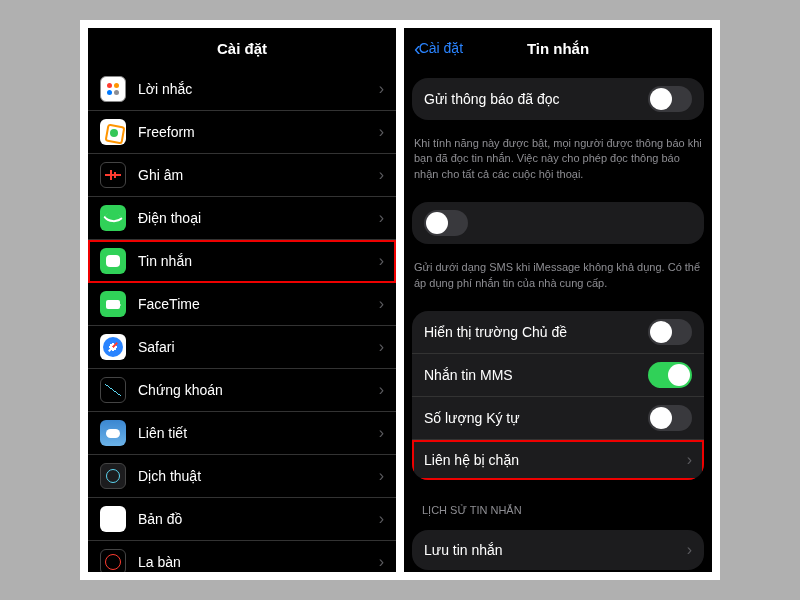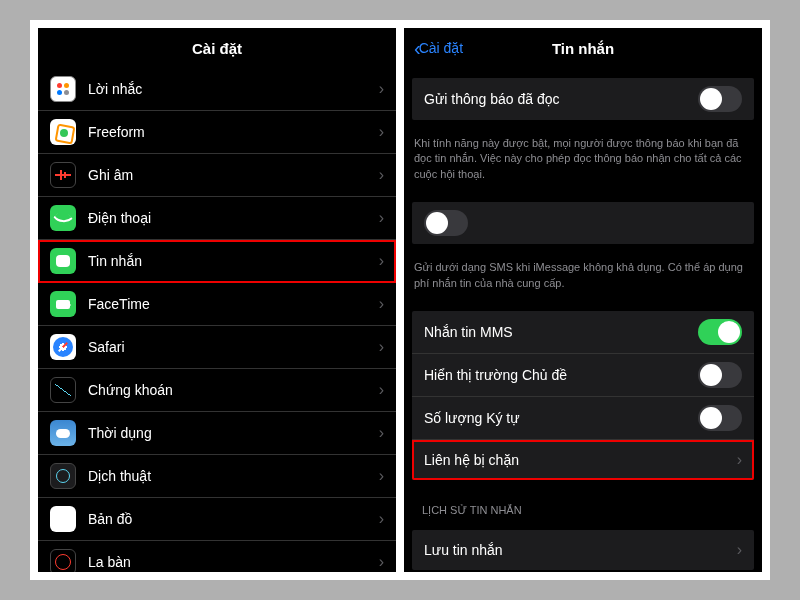--- a/index.html
+++ b/index.html
@@ -8,21 +8,21 @@
       font-family: -apple-system, BlinkMacSystemFont, "Segoe UI", sans-serif;
       display: flex;
       justify-content: center;
       align-items: center;
       width: 800px;
       height: 600px;
     }
     .container {
       display: flex;
       gap: 8px;
-      width: 740px;
+      width: 640px;
       height: 560px;
       background: #fff;
       padding: 8px;
     }
     .phone {
       flex: 1;
       background: #000;
       overflow: hidden;
       display: flex;
       flex-direction: column;
@@ -45,21 +45,21 @@
       display: flex;
       align-items: center;
       font-weight: 400;
       font-size: 14px;
     }
     .nav-back .chev {
       font-size: 20px;
       margin-right: -2px;
     }
     .content { flex: 1; overflow-y: auto; }
-    .list-group { margin: 10px 8px; background: #1c1c1e; border-radius: 2px; overflow: hidden; }
+    .list-group { margin: 10px 8px; background: #1c1c1e; border-radius: 16px; overflow: hidden; }
     .list-item {
       display: flex;
       align-items: center;
       padding: 8px 12px;
       border-bottom: 0.5px solid #333;
       min-height: 40px;
       position: relative;
     }
     .list-item:last-child { border-bottom: none; }
     .list-item.highlighted { outline: 2.5px solid #e00; outline-offset: -2px; }
@@ -198,21 +198,21 @@
             <div class="app-icon ic-stocks">
               <div class="chart"></div>
             </div>
             <span class="item-label">Chứng khoán</span>
             <span class="chevron">›</span>
           </div>
           <div class="list-item">
             <div class="app-icon ic-weather">
               <div class="cloud"></div>
             </div>
-            <span class="item-label">Thời dụng</span>
+            <span class="item-label">Liên tiết</span>
             <span class="chevron">›</span>
           </div>
           <div class="list-item">
             <div class="app-icon ic-translate">
               <div class="globe"></div>
             </div>
             <span class="item-label">Dịch thuật</span>
             <span class="chevron">›</span>
           </div>
           <div class="list-item">
@@ -257,28 +257,28 @@
         <div class="list-item">
           <div class="toggle">
               <div class="knob"></div>
             </div>
         </div>
       </div>
       <div class="footer-text">Gửi dưới dạng SMS khi iMessage không khả dụng. Có thể áp dụng phí nhắn tin của nhà cung cấp.</div>
 
       <div class="list-group">
         <div class="list-item">
+          <span class="item-label">Hiển thị trường Chủ đề</span>
+          <div class="toggle">
+              <div class="knob"></div>
+            </div>
+        </div>
+        <div class="list-item">
           <span class="item-label">Nhắn tin MMS</span>
           <div class="toggle on">
-              <div class="knob"></div>
-            </div>
-        </div>
-        <div class="list-item">
-          <span class="item-label">Hiển thị trường Chủ đề</span>
-          <div class="toggle">
               <div class="knob"></div>
             </div>
         </div>
         <div class="list-item">
           <span class="item-label">Số lượng Ký tự</span>
           <div class="toggle">
               <div class="knob"></div>
             </div>
         </div>
         <div class="list-item highlighted">

